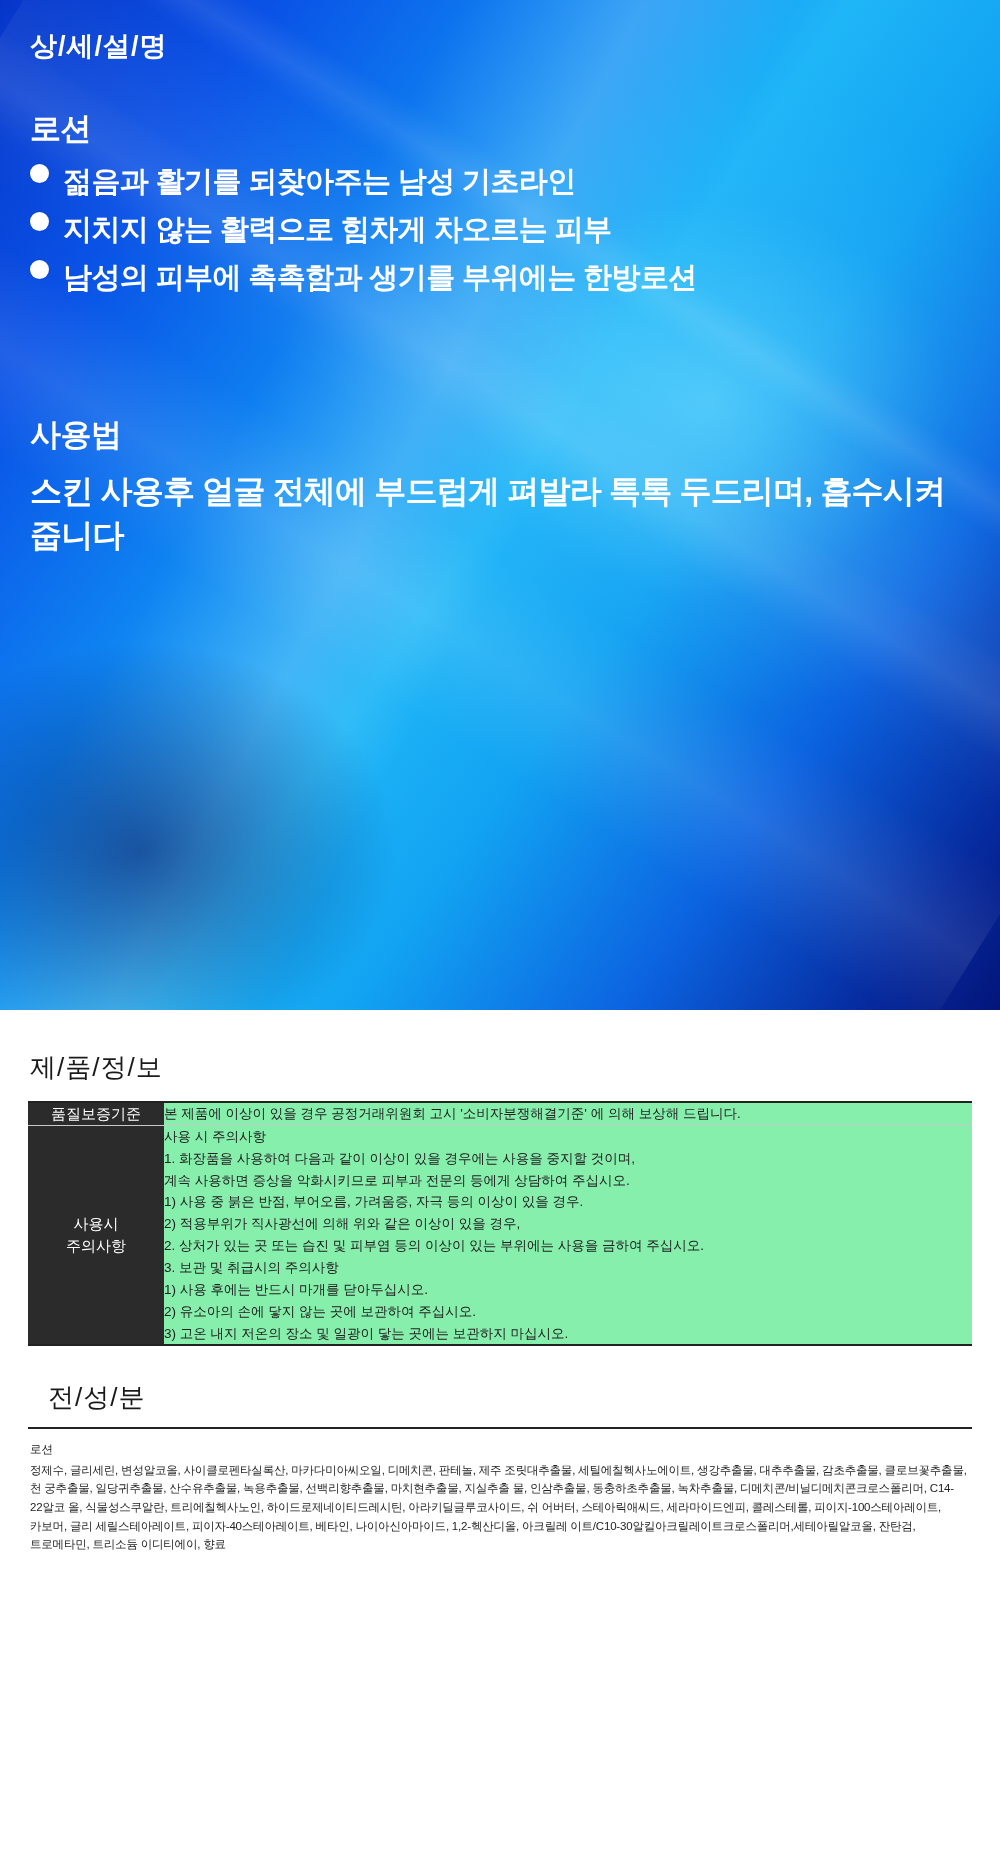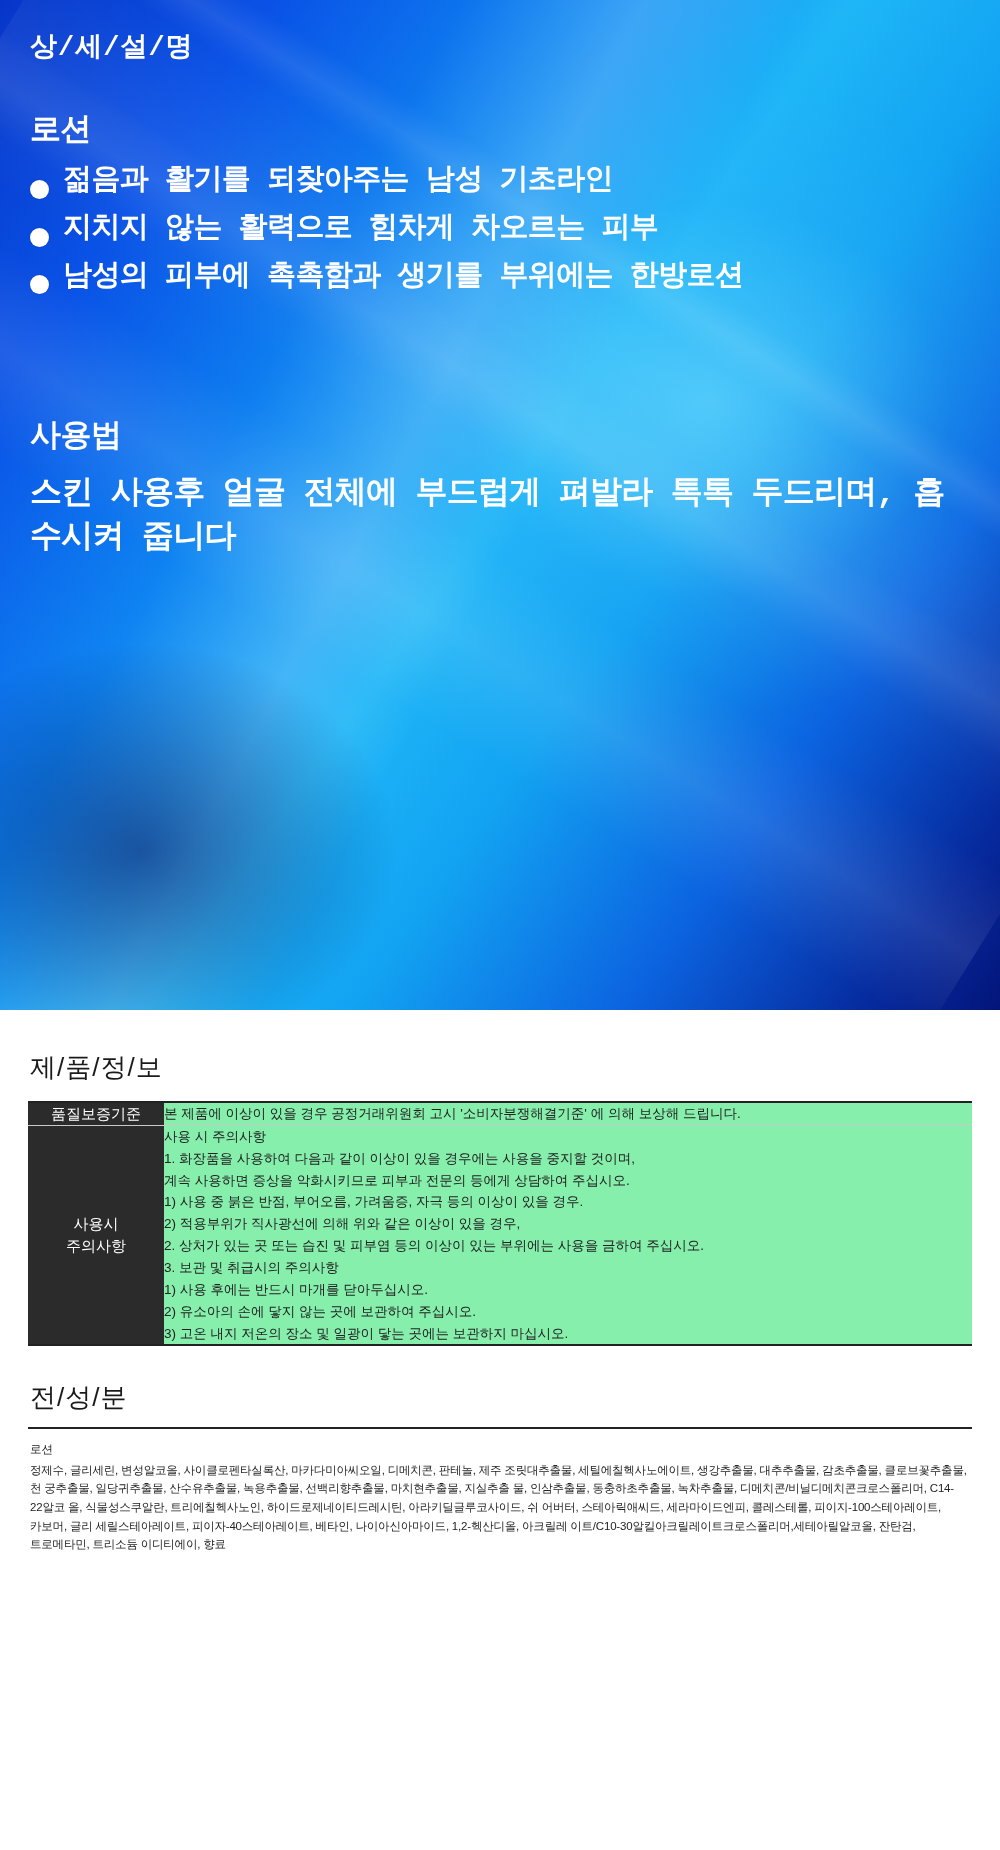--- a/index.html
+++ b/index.html
@@ -20,21 +20,20 @@
 
   
   .hero {
     position: relative;
     width: 1000px;
     height: 1010px;
     background:
       linear-gradient(118deg, rgba(255,255,255,0.00) 0%, rgba(255,255,255,0.00) 30%, rgba(255,255,255,0.18) 42%, rgba(255,255,255,0.00) 52%, rgba(255,255,255,0.00) 100%),
       linear-gradient(125deg, #0636c9 0%, #0a52e6 16%, #0f86f2 34%, #1fb6f7 50%, #12a3f2 62%, #0c63e0 78%, #062a9e 92%, #03157a 100%);
     overflow: hidden;
-    font-family: Liberation Mono, monospace;
   }
   .hero .streak {
     position: absolute;
     background: linear-gradient(to right, rgba(255,255,255,0.00), rgba(255,255,255,0.22), rgba(255,255,255,0.00));
     transform: rotate(-58deg);
     pointer-events: none;
   }
   .hero .s1 { width: 180px; height: 1800px; left: 120px; top: -420px; opacity: .45; }
   .hero .s2 { width: 90px;  height: 1800px; left: 430px; top: -520px; opacity: .35; }
   .hero .s3 { width: 240px; height: 1800px; left: 640px; top: -380px; opacity: .30; }
@@ -68,21 +67,21 @@
   }
   .section-head {
     color: #ffffff;
     font-size: 31px;
     font-weight: 800;
     margin: 0 0 14px 2px;
     letter-spacing: -0.5px;
   }
   .bullet-row {
     display: flex;
-    align-items: flex-end;
+    align-items: flex-start;
     margin: 0 0 13px 2px;
   }
   .bullet-dot {
     width: 19px;
     height: 19px;
     border-radius: 50%;
     background: #ffffff;
     flex: 0 0 auto;
     margin-right: 14px;
     box-shadow: 0 0 0 1px rgba(0,0,0,0.05);
@@ -148,21 +147,21 @@
   
   .ing-section {
     padding: 8px 28px 40px 28px;
     background: #ffffff;
   }
   .ing-title {
     font-size: 26px;
     font-weight: 400;
     color: #1a1a1a;
     letter-spacing: 1px;
-    margin: 26px 0 12px 2px;
+    margin: 26px 0 12px 20px;
   }
   .ing-rule {
     width: 944px;
     height: 2px;
     background: #222;
     margin: 0 0 12px 0;
   }
   .ing-label {
     font-size: 11.5px;
     color: #222;

